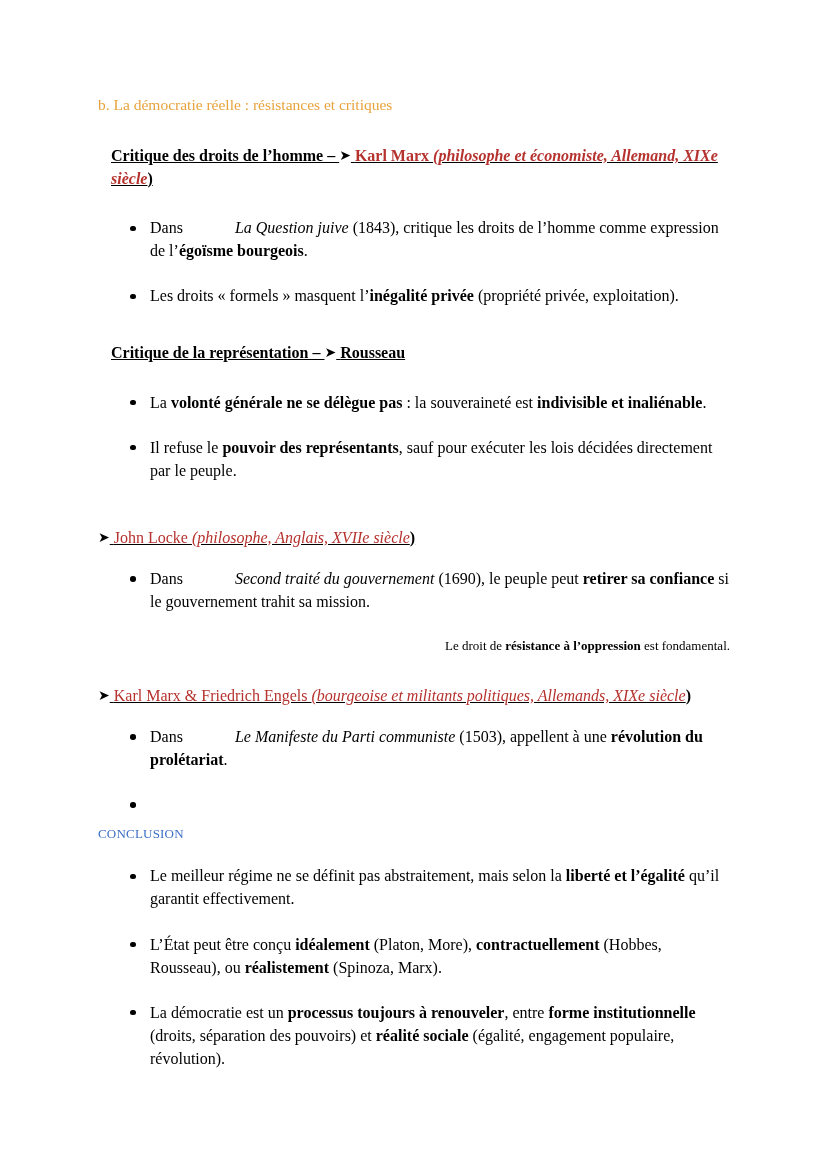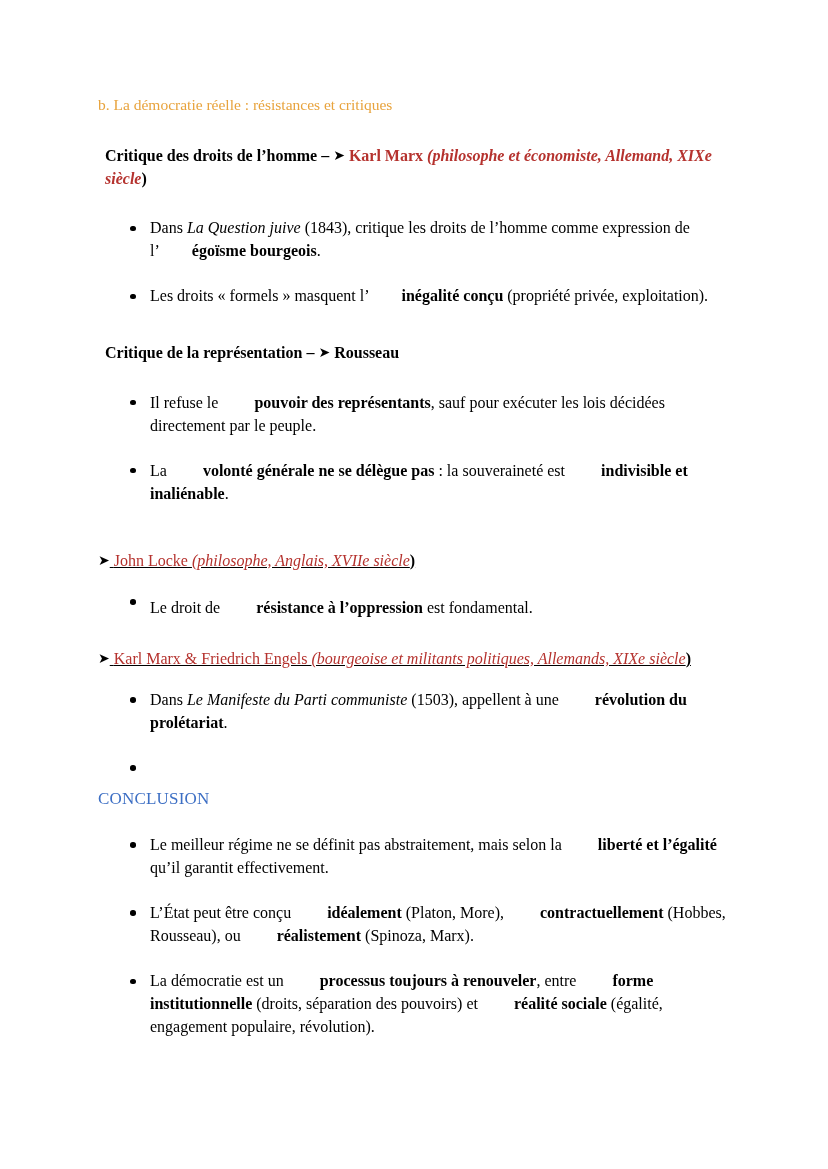--- a/index.html
+++ b/index.html
@@ -30,47 +30,48 @@
   .sub-heading {
     color: #e8a33d;
     font-size: 15.5px;
     line-height: 1.35;
     margin: 0 0 28px 0;
     font-weight: 400;
   }
 
   .conclusion-heading {
     color: #3d6fc4;
-    font-size: 17px;
+    font-size: 13px;
     line-height: 1.35;
     margin: 0 0 22px 0;
     font-weight: 400;
     letter-spacing: 0.2px;
   }
 
   .bold-heading {
     font-size: 16px;
     line-height: 1.45;
     font-weight: bold;
-    margin: 0 0 26px 7px;
+    margin: 0 0 26px 13px;
+    text-decoration: underline;
   }
 
   .name-line {
     font-size: 16px;
     line-height: 1.45;
     margin: 0 0 18px 0;
     text-decoration: underline;
   }
 
   
   .red       { color: #b5322e; }
   .red-i     { color: #b5322e; font-style: italic; }
   .bk        { color: #000000; font-weight: bold; }
-  .bold      { font-weight: bold; margin-left: 32px; }
-  .ital      { font-style: italic; }
+  .bold      { font-weight: bold; }
+  .ital      { font-style: italic; margin-left: 48px; }
   .arrow {
     font-family: "DejaVu Sans", sans-serif;
     font-size: 14px;
     font-weight: bold;
     color: #000000;
     display: inline-block;
     transform: translateY(-1px);
   }
 
   
@@ -92,22 +93,23 @@
     left: 32px;
     top: 0.58em;
     width: 5.5px;
     height: 5.5px;
     border-radius: 50%;
     background: #000000;
   }
 
   .plain-indent {
     margin: 0 0 18px 52px;
-    font-size: 16px;
+    font-size: 13px;
     line-height: 1.44;
+    text-align: right;
   }
 
   .gap-sm { height: 10px; }
   .gap-md { height: 20px; }
   .gap-lg { height: 30px; }
 </style>
 </head>
 <body>
 
 <div class="page">
@@ -119,51 +121,52 @@
       <span>Critique des droits de l’homme – </span><span class="arrow">➤</span><span class="red"> <span>Karl Marx </span></span><span class="red-i">(philosophe et économiste, Allemand, XIXe siècle</span><span class="bk">)</span>
     </p>
 
     <ul class="bullets">
       <li>
         <span class="dot"></span>
         <span><span>Dans </span><span class="ital">La Question juive</span><span> (1843), critique les droits de l’homme comme expression de l’</span><span class="bold">égoïsme bourgeois</span><span>.</span></span>
       </li>
       <li>
         <span class="dot"></span>
-        <span><span>Les droits « formels » masquent l’</span><span class="bold">inégalité conçu</span><span> (propriété privée, exploitation).</span></span>
+        <span><span>Les droits « formels » masquent l’</span><span class="bold">inégalité privée</span><span> (propriété privée, exploitation).</span></span>
       </li>
     </ul>
 
     <div class="gap-sm"></div>
 
     <p class="bold-heading">
       <span>Critique de la représentation – </span><span class="arrow">➤</span><span> <span>Rousseau</span></span>
     </p>
 
     <ul class="bullets">
       <li>
         <span class="dot"></span>
+        <span><span>La </span><span class="bold">volonté générale ne se délègue pas</span><span> : la souveraineté est </span><span class="bold">indivisible et inaliénable</span><span>.</span></span>
+      </li>
+      <li>
+        <span class="dot"></span>
         <span><span>Il refuse le </span><span class="bold">pouvoir des représentants</span><span>, sauf pour exécuter les lois décidées directement par le peuple.</span></span>
-      </li>
-      <li>
-        <span class="dot"></span>
-        <span><span>La </span><span class="bold">volonté générale ne se délègue pas</span><span> : la souveraineté est </span><span class="bold">indivisible et inaliénable</span><span>.</span></span>
       </li>
     </ul>
 
     <div class="gap-md"></div>
 
 
     <p class="name-line">
       <span class="arrow">➤</span><span class="red"> <span>John Locke </span></span><span class="red-i">(philosophe, Anglais, XVIIe siècle</span><span class="bk">)</span>
     </p>
 
     <ul class="bullets">
       <li>
         <span class="dot"></span>
+        <span><span>Dans </span><span class="ital">Second traité du gouvernement</span><span> (1690), le peuple peut </span><span class="bold">retirer sa confiance</span><span> si le gouvernement trahit sa mission.</span></span>
       </li>
     </ul>
 
     <p class="plain-indent"><span>Le droit de </span><span class="bold">résistance à l’oppression</span><span> est fondamental.</span></p>
 
     <div class="gap-sm"></div>
 
     <p class="name-line">
       <span class="arrow">➤</span><span class="red"> <span>Karl Marx &amp; Friedrich Engels </span></span><span class="red-i">(bourgeoise et militants politiques, Allemands, XIXe siècle</span><span class="bk">)</span>
     </p>

